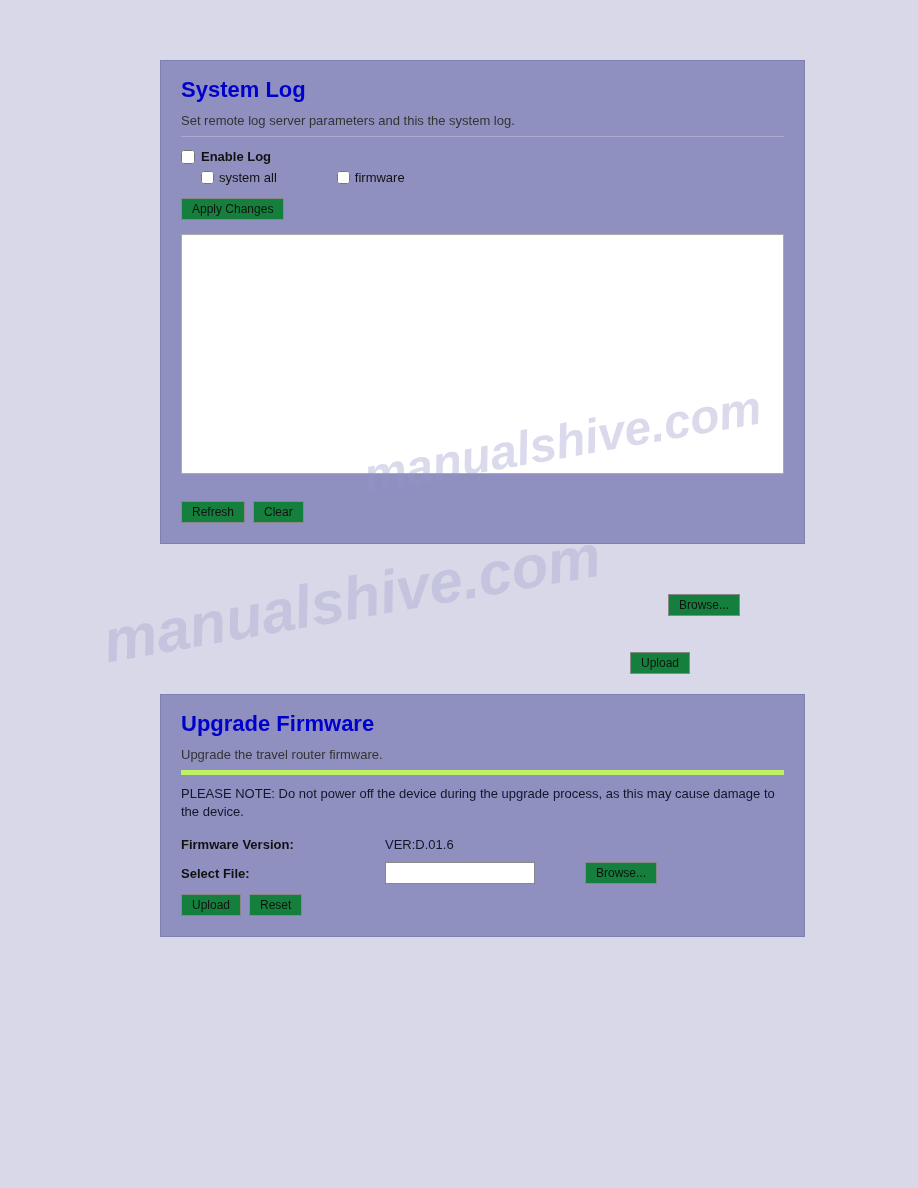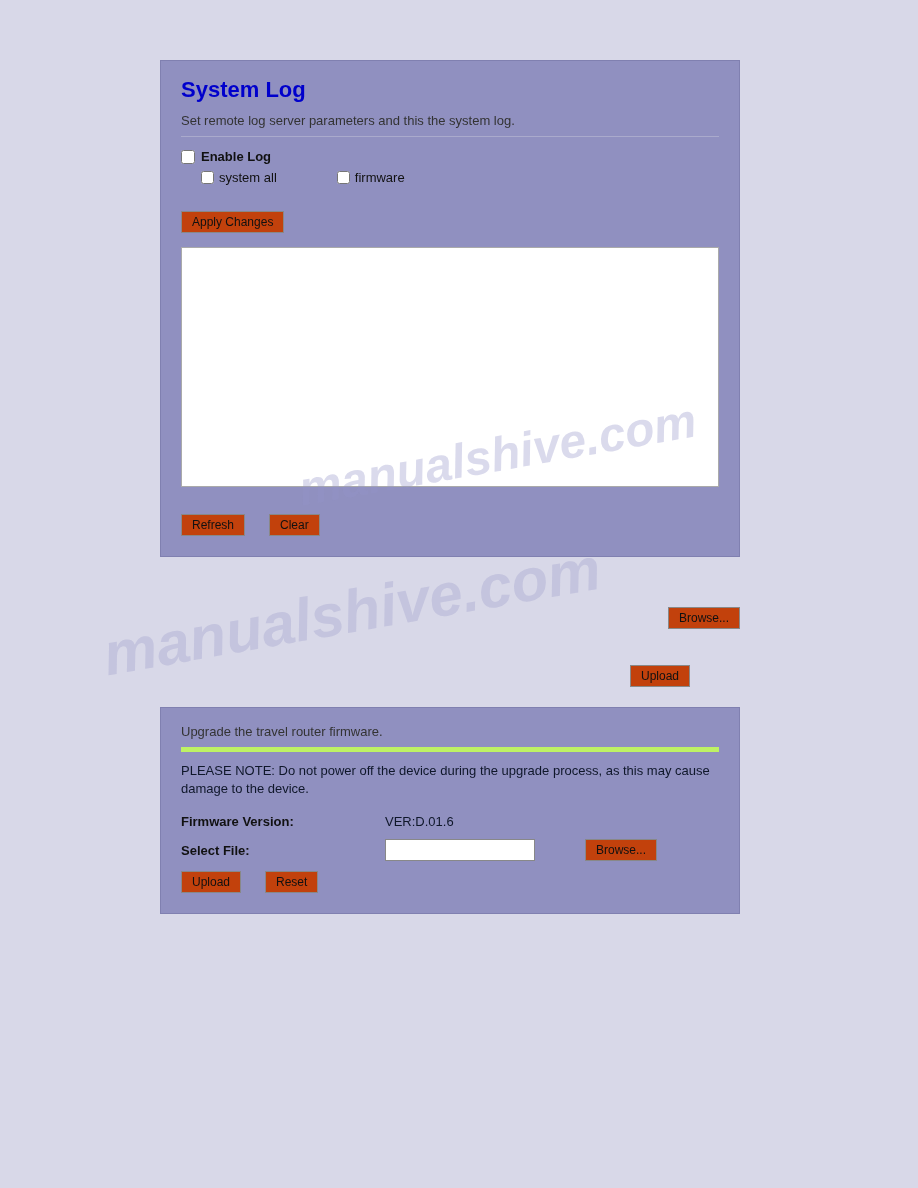--- a/index.html
+++ b/index.html
@@ -15,21 +15,21 @@
       width: 918px;
       min-height: 1188px;
       padding: 60px 160px;
     }
 
     .panel {
       background-color: #9090c0;
       border: 1px solid #8080b0;
       margin-bottom: 20px;
       padding: 16px 20px 20px 20px;
-      width: 580px;
+      width: 645px;
     }
 
     .panel-title {
       color: #0000cc;
       font-size: 22px;
       font-weight: bold;
       margin-bottom: 10px;
     }
 
     .panel-subtitle {
@@ -54,41 +54,41 @@
 
     .checkbox-row label {
       font-weight: bold;
       color: #111;
     }
 
     .sub-checkbox-row {
       display: flex;
       align-items: center;
       margin-left: 20px;
-      margin-bottom: 26px;
+      margin-bottom: 13px;
     }
 
     .sub-checkbox-item {
       display: flex;
       align-items: center;
       margin-right: 60px;
     }
 
     .sub-checkbox-item input[type="checkbox"] {
       margin-right: 5px;
       width: 13px;
       height: 13px;
     }
 
     .sub-checkbox-item label {
       color: #111;
     }
 
     .btn {
-      background-color: #c2410c;
+      background-color: #15803d;
       border: 1px solid #888;
       padding: 3px 10px;
       font-size: 12px;
       cursor: pointer;
       color: #111;
     }
 
     .log-area {
       width: 100%;
       height: 240px;
@@ -115,21 +115,21 @@
       color: rgba(150, 150, 200, 0.35);
       font-style: italic;
       font-weight: bold;
       transform: rotate(-10deg);
       pointer-events: none;
       white-space: nowrap;
     }
 
     .btn-row {
       display: flex;
-      gap: 24px;
+      gap: 8px;
     }
 
     .apply-btn-row {
       margin-bottom: 14px;
     }
 
     .firmware-label {
       font-weight: bold;
       color: #111;
       width: 160px;
@@ -225,20 +225,21 @@
   <div style="position:absolute; right:0; top:30px;">
     <button class="btn">Browse...</button>
   </div>
 
   <div style="position:absolute; right:50px; bottom:10px;">
     <button class="btn">Upload</button>
   </div>
 </div>
 
 <div class="panel">
+  <div class="panel-title">Upgrade Firmware</div>
   <div class="upgrade-subtitle">Upgrade the travel router firmware.</div>
 
   <div class="warning-text">PLEASE NOTE: Do not power off the device during the upgrade process, as this may cause damage to the device.</div>
 
   <div class="firmware-row">
     <span class="firmware-label">Firmware Version:</span>
     <span class="firmware-value">VER:D.01.6</span>
   </div>
 
   <div class="firmware-row">

